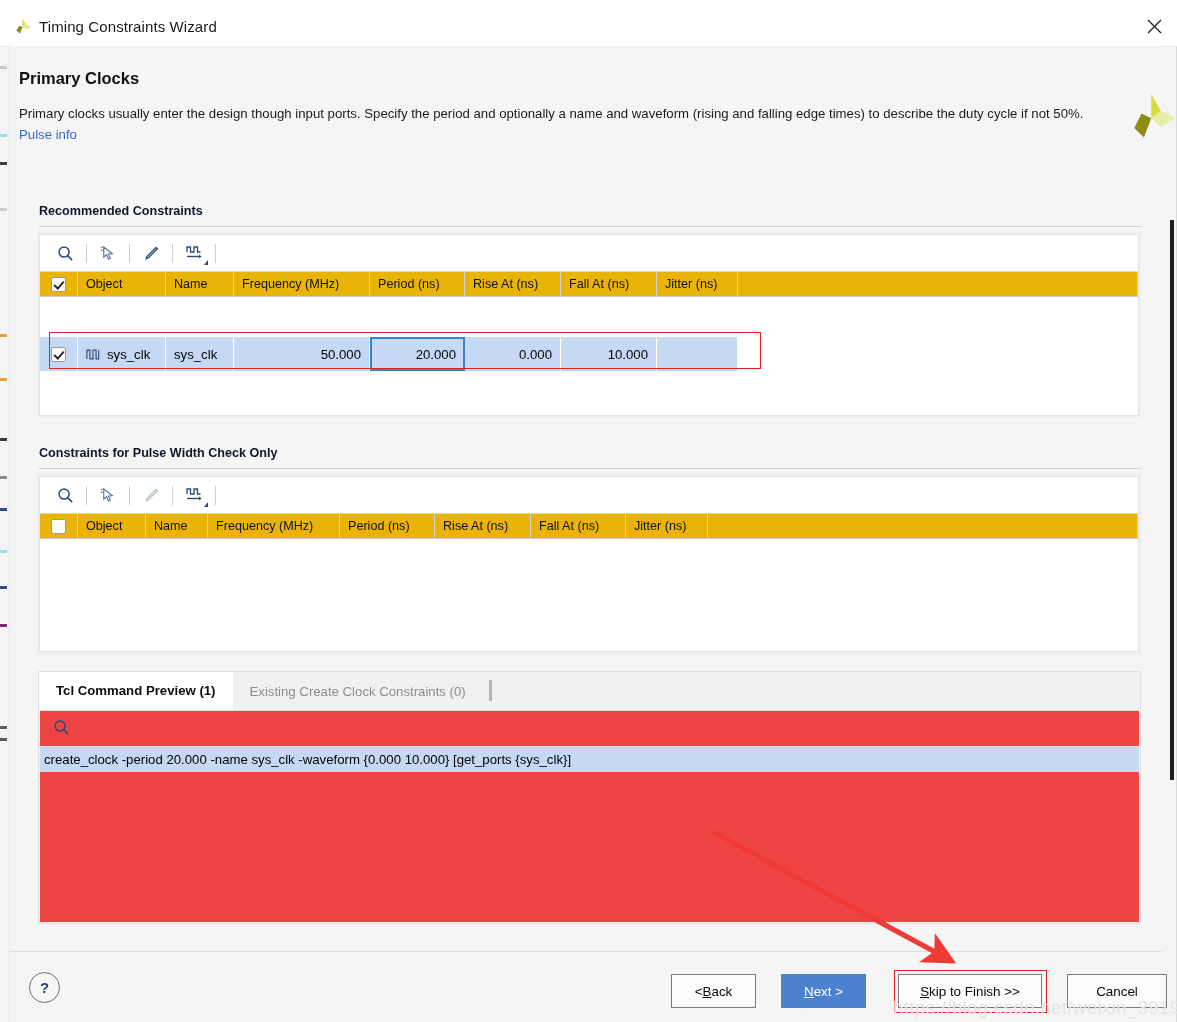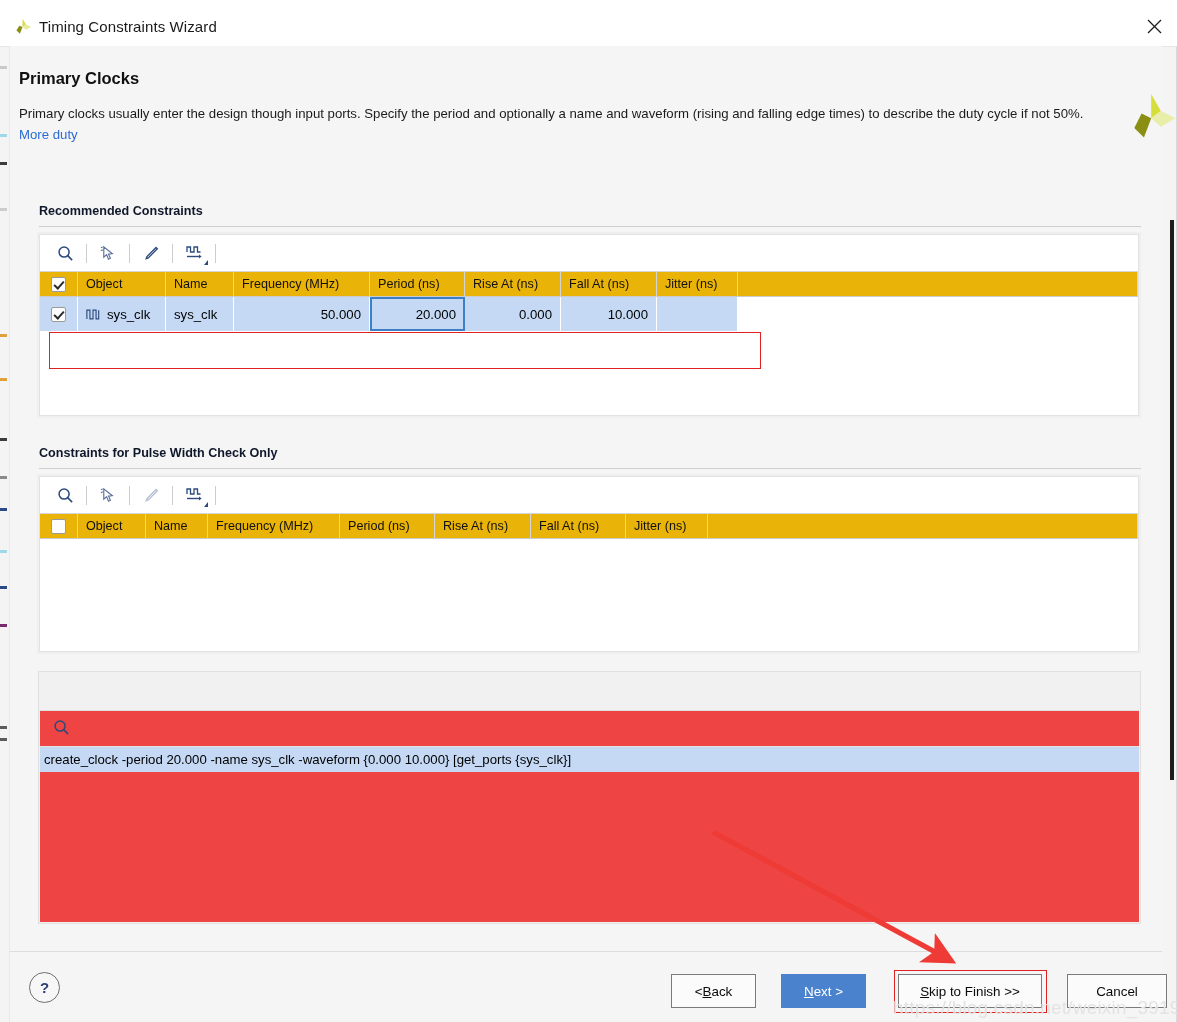--- a/index.html
+++ b/index.html
@@ -191,20 +191,21 @@
     align-items: center;
     font-size: 12.6px;
     color: #111;
     padding-left: 8px;
   }
   .grid-row {
     display: flex;
     height: 34px;
     background: #ffffff;
     box-sizing: border-box;
+    margin-top: 40px;
   }
   .grid-row.selected { background: #c5d9f5; }
   .grid-row .cell {
     border-right: 1px solid #ffffff;
     box-sizing: border-box;
     display: flex;
     align-items: center;
     font-size: 13.2px;
     color: #000;
     padding-left: 8px;
@@ -412,21 +413,21 @@
         <line x1="1" y1="1" x2="14" y2="14" stroke="#1c1c1c" stroke-width="1.3"></line>
         <line x1="14" y1="1" x2="1" y2="14" stroke="#1c1c1c" stroke-width="1.3"></line>
       </svg>
     </div>
   </div>
 
   <div class="page">
 
     <div class="page-title">Primary Clocks</div>
     <div class="page-desc">
-      <span>Primary clocks usually enter the design though input ports. Specify the period and optionally a name and waveform (rising and falling edge times) to describe the duty cycle if not 50%. </span><a>More duty</a>
+      <span>Primary clocks usually enter the design though input ports. Specify the period and optionally a name and waveform (rising and falling edge times) to describe the duty cycle if not 50%. </span><a>Pulse info</a>
     </div>
 
     <div class="brand-logo">
       <svg width="58" height="58" viewBox="0 0 48 48">
         <polygon points="25,5 33,19 25,25" fill="#d6de3c"></polygon>
         <polygon points="25,25 33,19 45,25 33,32" fill="#e8eda7"></polygon>
         <polygon points="25,25 19,41 11,33 17,21" fill="#8a8f14"></polygon>
       </svg>
     </div>
 
@@ -554,20 +555,25 @@
           <div class="cell" style="width:95px">Period (ns)</div>
           <div class="cell" style="width:96px">Rise At (ns)</div>
           <div class="cell" style="width:95px">Fall At (ns)</div>
           <div class="cell" style="width:82px">Jitter (ns)</div>
           <div class="cell" style="flex:1"></div>
         </div>
       </div>
     </div>
 
     <div class="tcl-panel">
+      <div class="tcl-tabs">
+        <div class="tcl-tab active">Tcl Command Preview (1)</div>
+        <div class="tcl-tab inactive">Existing Create Clock Constraints (0)</div>
+        <div class="tcl-tab-sep"></div>
+      </div>
       <div class="tcl-body">
         <div class="tcl-search">
           <span>
             <svg width="17" height="17" viewBox="0 0 18 18">
               <circle cx="7.5" cy="7.5" r="5.3" fill="none" stroke="#2c4a7c" stroke-width="1.6"></circle>
               <line x1="11.3" y1="11.3" x2="16" y2="16" stroke="#2c4a7c" stroke-width="1.7"></line>
             </svg>
           </span>
         </div>
         <div class="tcl-line">create_clock -period 20.000 -name sys_clk -waveform {0.000 10.000} [get_ports {sys_clk}]</div>

